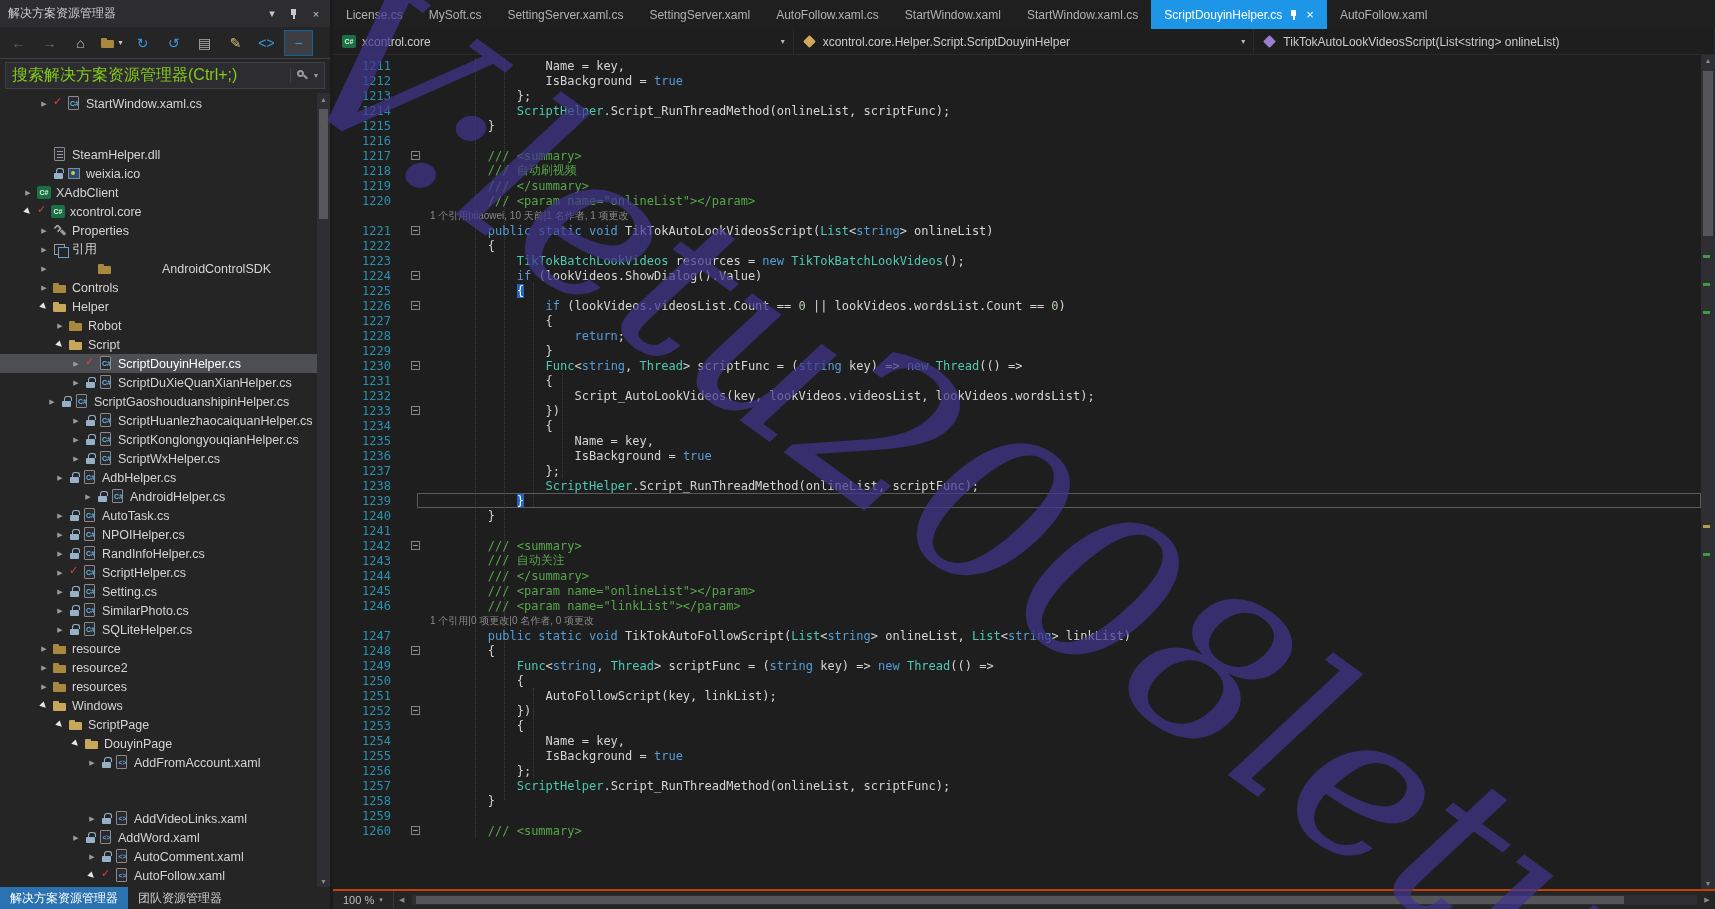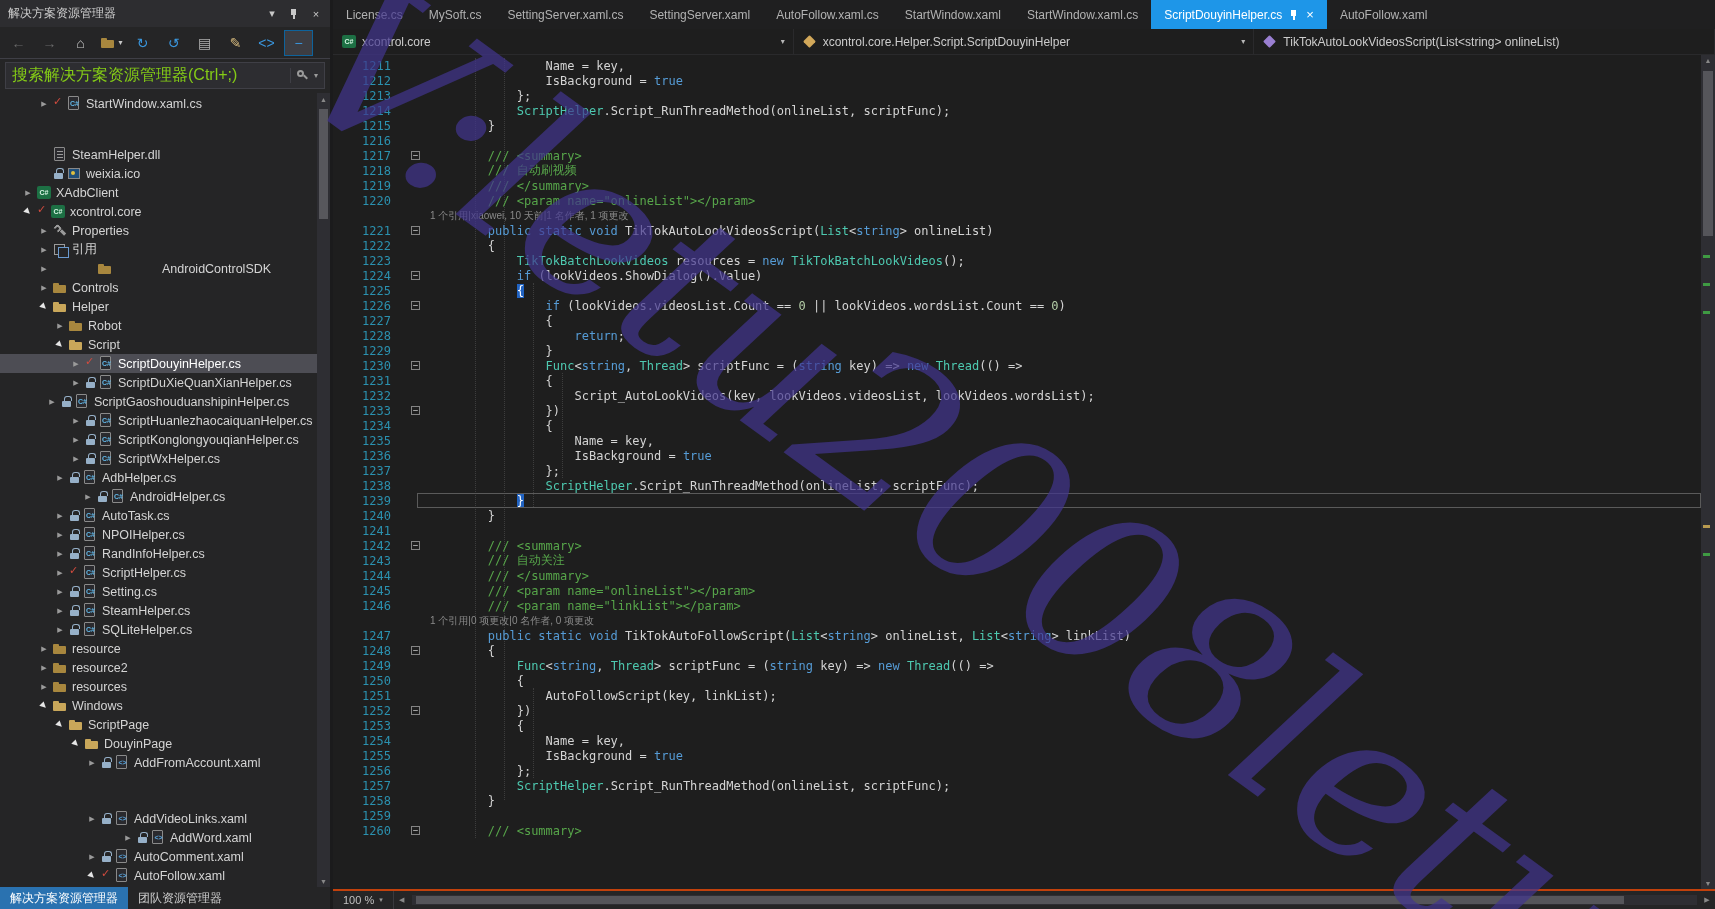--- a/index.html
+++ b/index.html
@@ -311,21 +311,21 @@
           <div class="tree-row" style="padding-left: 52px;">
             <span class="exp">▶</span>
             <span class="st st-lock"></span>
             <span class="ic ic-cs"></span>
             <span class="tree-label">Setting.cs</span>
           </div>
           <div class="tree-row" style="padding-left: 52px;">
             <span class="exp">▶</span>
             <span class="st st-lock"></span>
             <span class="ic ic-cs"></span>
-            <span class="tree-label">SteamHelper.cs</span>
+            <span class="tree-label">SimilarPhoto.cs</span>
           </div>
           <div class="tree-row" style="padding-left: 52px;">
             <span class="exp">▶</span>
             <span class="st st-lock"></span>
             <span class="ic ic-cs"></span>
             <span class="tree-label">SQLiteHelper.cs</span>
           </div>
           <div class="tree-row" style="padding-left: 36px;">
             <span class="exp">▶</span>
             <span class="ic ic-folder"></span>
@@ -361,21 +361,21 @@
             <span class="st st-lock"></span>
             <span class="ic ic-xaml"></span>
             <span class="tree-label">AddFromAccount.xaml</span>
           </div>
           <div class="tree-row" style="padding-left: 84px; margin-top: 37px;">
             <span class="exp">▶</span>
             <span class="st st-lock"></span>
             <span class="ic ic-xaml"></span>
             <span class="tree-label">AddVideoLinks.xaml</span>
           </div>
-          <div class="tree-row" style="padding-left: 120px;">
+          <div class="tree-row" style="padding-left: 68px;">
             <span class="exp">▶</span>
             <span class="st st-lock"></span>
             <span class="ic ic-xaml"></span>
             <span class="tree-label">AddWord.xaml</span>
           </div>
           <div class="tree-row" style="padding-left: 84px;">
             <span class="exp">▶</span>
             <span class="st st-lock"></span>
             <span class="ic ic-xaml"></span>
             <span class="tree-label">AutoComment.xaml</span>

